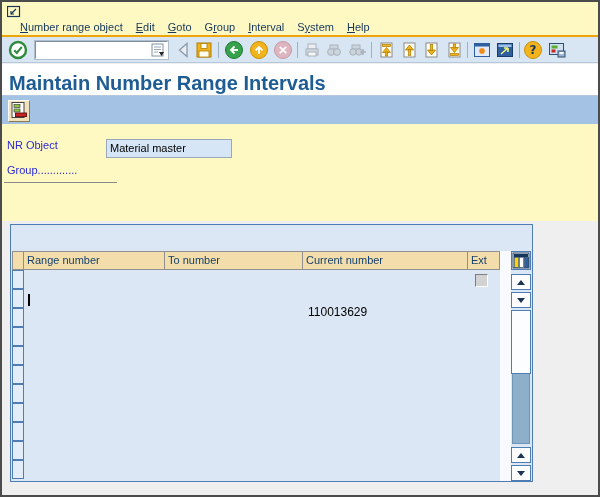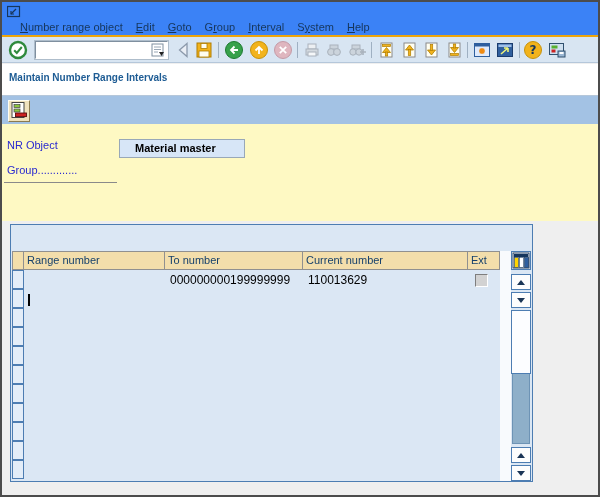--- a/index.html
+++ b/index.html
@@ -3,21 +3,21 @@
 <meta charset="utf-8">
 <style>
   * { margin:0; padding:0; box-sizing:border-box; }
   html,body { width:600px; height:497px; }
   body { font-family:"Liberation Sans","DejaVu Sans",sans-serif; font-size:11px; color:#000; }
 
   .window { position:relative; width:600px; height:497px; background:#efefef;
             border:2px solid #4c4c4c; overflow:hidden; }
 
   
-  .topbar { position:absolute; left:0; top:0; width:100%; height:33px; background:#3b82f6; }
+  .topbar { position:absolute; left:0; top:0; width:100%; height:33px; background:#fef9c3; }
   .sysicon { position:absolute; left:5px; top:3px; width:14px; height:13px; }
   .menubar { position:absolute; left:18px; top:17px; height:16px; display:flex; gap:13px; align-items:center; }
   .mitem { color:#16365c; white-space:nowrap; cursor:default; }
   .mitem u { text-decoration:underline; }
 
   .orange-line { position:absolute; left:0; top:33px; width:100%; height:2px; background:#eda50a; }
 
   
   .toolbar { position:absolute; left:0; top:35px; width:100%; height:26px; background:#d8e5f2;
              border-bottom:1px solid #b5c7da; }
@@ -28,33 +28,33 @@
               border-top:1px solid #7f8f9f; border-left:1px solid #7f8f9f;
               border-bottom:1px solid #fff; border-right:1px solid #fff;
               outline:1px solid #aebdcb; }
   .cmdfield input { position:absolute; left:1px; top:1px; width:112px; height:14px; border:none;
                     font:11px "Liberation Sans",sans-serif; background:transparent; }
   .cmd-drop { position:absolute; right:1px; top:1px; width:16px; height:14px; }
 
   
   .titlebar { position:absolute; left:0; top:62px; width:100%; height:32px; background:#fff;
               border-bottom:1px solid #b5c7da; }
-  .title { position:absolute; left:7px; top:8px; font-size:10px; font-weight:bold; color:#1e5c94; }
+  .title { position:absolute; left:7px; top:8px; font-size:20px; font-weight:bold; color:#1e5c94; }
 
   
   .appbar { position:absolute; left:0; top:94px; width:100%; height:31px; background:#a3c2e4; }
   .appbtn { position:absolute; left:6px; top:4px; width:22px; height:22px; background:#f0e2bd;
             border-top:1px solid #fffdf2; border-left:1px solid #fffdf2;
             border-right:1px solid #8a7a50; border-bottom:1px solid #8a7a50; }
 
   
   .content-white { position:absolute; left:0; top:122px; width:100%; height:97px; background:#fef9c3; }
   .lbl { position:absolute; color:#2a2ad0; white-space:nowrap; }
-  .nr-field { position:absolute; left:117px; top:137px; width:126px; height:19px;
-              background:#d7e6f7; border:1px solid #98a8b8; line-height:17px; padding-left:15px; color:#000;font-weight:bold; }
+  .nr-field { position:absolute; left:104px; top:137px; width:126px; height:19px;
+              background:#d7e6f7; border:1px solid #98a8b8; line-height:17px; padding-left:3px; color:#000; }
   .group-underline { position:absolute; left:2px; top:180px; width:113px; height:1px; background:#8a8a8a; }
 
   
   .panel { position:absolute; left:8px; top:222px; width:523px; height:258px;
            background:#dbe7f4; border:1px solid #4d7db2; }
   .caption { position:absolute; left:0; top:0; width:100%; height:25px; background:#79a5d5;
              color:#0a2540; line-height:25px; padding-left:17px; }
   .hcell { position:absolute; top:26px; height:19px; background:#f3deab; color:#15406b;
            border:1px solid #909090; border-left:none; line-height:17px; padding-left:3px; }
   .hcell.first { border-left:1px solid #909090; }
@@ -285,22 +285,21 @@
     <div class="selbox" style="top:83px"></div>
     <div class="selbox" style="top:102px"></div>
     <div class="selbox" style="top:121px"></div>
     <div class="selbox" style="top:140px"></div>
     <div class="selbox" style="top:159px"></div>
     <div class="selbox" style="top:178px"></div>
     <div class="selbox" style="top:197px"></div>
     <div class="selbox" style="top:216px"></div>
     <div class="selbox" style="top:235px"></div>
 
-    <div class="num-cell" style="left:154px; width:138px;">000000000199999999</div>
-    <div class="num-cell" style="left:292px; width:165px;">110013629</div>
+    <div class="num-cell" style="left:292px; width:165px;margin-top:32px;">110013629</div>
     <div class="checkbox"></div>
 
     <div class="caret"></div>
 
     <div class="cfgbtn">
       <svg width="18" height="17">
           <rect x="1" y="1" width="16" height="15" fill="#fff" stroke="#16365c"></rect>
           <rect x="2" y="2" width="14" height="3" fill="#16365c"></rect>
           <rect x="2.5" y="5.5" width="4" height="10" fill="#ffd400" stroke="#16365c" stroke-width="0.6"></rect>
           <rect x="7.5" y="5.5" width="4" height="10" fill="#fff" stroke="#16365c" stroke-width="0.6"></rect>

